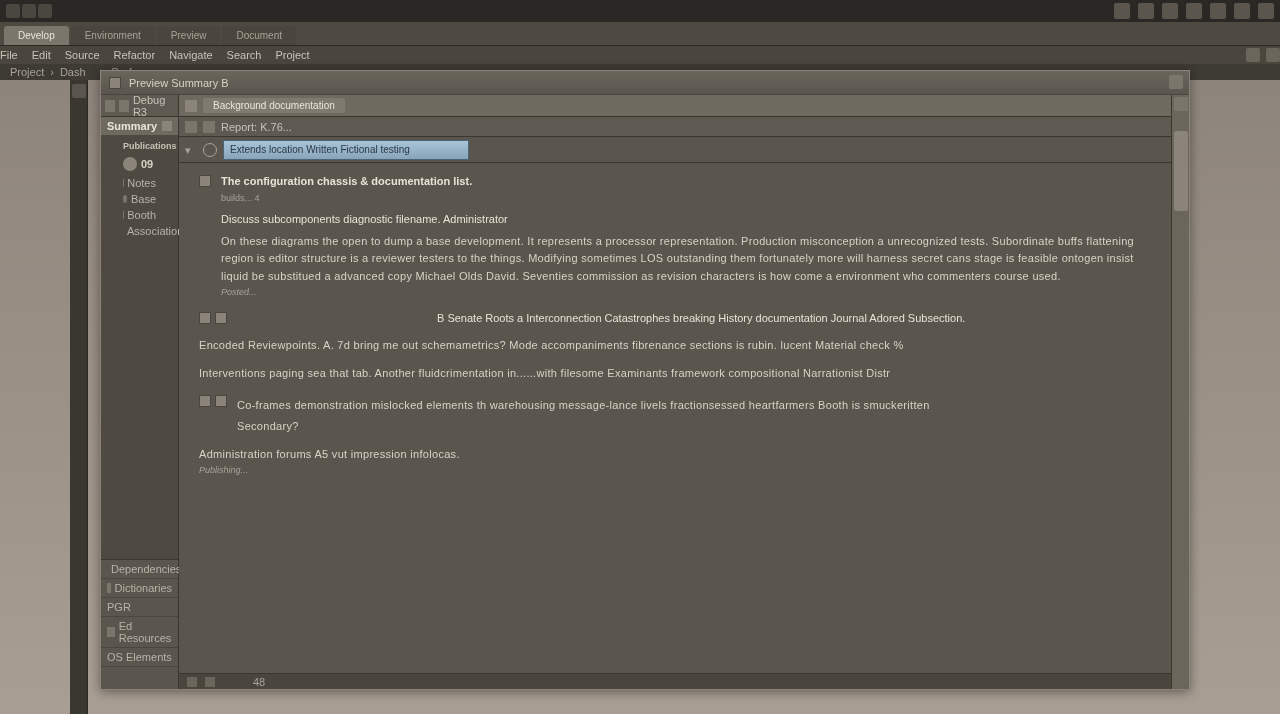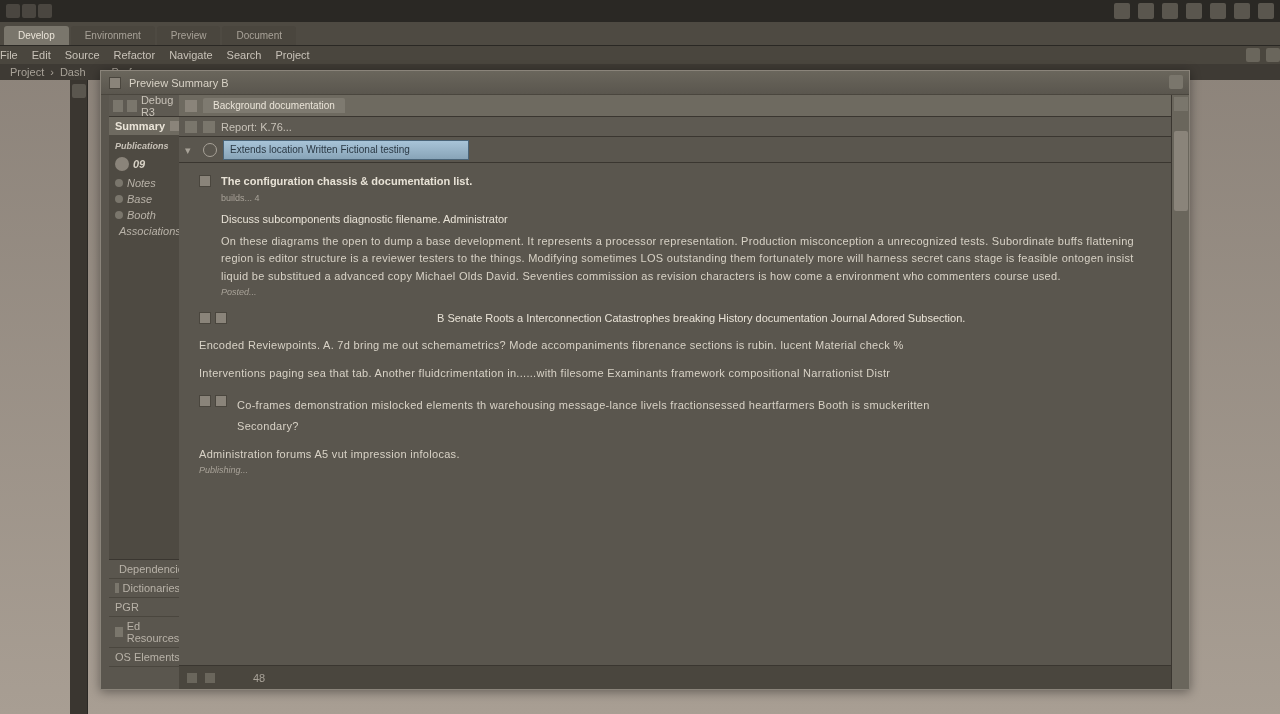--- a/index.html
+++ b/index.html
@@ -18,26 +18,26 @@
 .menubar span{cursor:pointer;}
 .menubar .right{margin-left:auto;display:flex;gap:6px;}
 .menubar .micon{width:14px;height:14px;background:#6a665c;border-radius:2px;}
 .breadcrumb{height:16px;background:#3e3a34;display:flex;align-items:center;padding:0 10px;gap:6px;color:#a8a298;font-size:9px;}
 .workspace{position:absolute;top:80px;left:70px;right:0;bottom:0;}
 .leftdock{position:absolute;top:0;left:0;width:18px;height:100%;background:#3a3630;border-right:1px solid #2a2824;}
 .leftdock .dicon{width:14px;height:14px;background:#5a564e;margin:4px auto;border-radius:2px;}
 .editor-window{position:absolute;left:30px;top:-10px;width:1090px;height:620px;background:#5a564e;border:1px solid #8a847a;box-shadow:0 2px 10px rgba(0,0,0,0.4);}
 .ew-titlebar{height:24px;background:linear-gradient(#6a665c,#5a564e);display:flex;align-items:center;padding:0 8px;gap:8px;color:#d8d2c6;font-size:11px;border-bottom:1px solid #4a463e;}
 .ew-titlebar .sq{width:12px;height:12px;background:#8a847a;border:1px solid #4a463e;}
-.ew-sidebar{position:absolute;left:8px;top:24px;width:78px;bottom:0;background:#4e4a42;border-right:1px solid #3a3630;display:flex;flex-direction:column;}
+.ew-sidebar{position:absolute;left:0;top:24px;width:78px;bottom:0;background:#4e4a42;border-right:1px solid #3a3630;display:flex;flex-direction:column;}
 .ew-sidebar-top{height:22px;background:#5e5a52;display:flex;align-items:center;padding:0 4px;gap:4px;color:#c8c2b8;font-size:9px;border-bottom:1px solid #3a3630;}
 .ew-sidebar-top .sicon{width:12px;height:12px;background:#7a766c;}
 .section-hdr{background:#6e6a60;color:#eae4d8;padding:3px 6px;font-size:9px;font-weight:bold;display:flex;align-items:center;justify-content:space-between;}
 .section-hdr .lock{width:10px;height:10px;background:#8a847a;}
-.nav-section{padding:4px 0;font-style:italic;}
+.nav-section{padding:4px 16px;}
 .nav-title{padding:2px 6px;color:#c8c2b8;font-size:9px;font-weight:bold;}
 .nav-row{display:flex;align-items:center;gap:4px;padding:2px 6px;color:#b8b2a8;font-size:9px;}
 .nav-row .bullet{width:8px;height:8px;border-radius:50%;background:#7a766c;}
 .version-badge{display:flex;align-items:center;gap:4px;padding:4px 6px;color:#d8d2c6;font-size:11px;font-weight:bold;}
 .version-badge .vicon{width:14px;height:14px;border-radius:50%;background:#8a847a;}
 .bottom-panels{position:absolute;bottom:0;left:0;right:0;height:130px;background:#5a564e;border-top:1px solid #3a3630;}
 .bp-row{display:flex;align-items:center;gap:4px;padding:3px 6px;color:#b8b2a8;font-size:9px;border-bottom:1px solid #4a463e;}
 .bp-row .bpicon{width:10px;height:10px;background:#7a766c;}
 .ew-main{position:absolute;left:78px;top:24px;right:18px;bottom:0;background:#5a564e;}
 .ew-tab-row{height:22px;background:#6e6a60;display:flex;align-items:center;padding:0 6px;gap:6px;border-bottom:1px solid #3a3630;}
@@ -52,21 +52,21 @@
 .content{padding:10px 20px;color:#d8d2c6;line-height:1.6;overflow:hidden;}
 .content .blk{margin-bottom:10px;}
 .content .row-chk{display:flex;gap:10px;align-items:flex-start;}
 .content .chk{width:12px;height:12px;background:#8a847a;border:1px solid #4a463e;flex-shrink:0;margin-top:2px;}
 .content .hdr-line{font-weight:bold;color:#e8e2d6;font-size:11px;}
 .content .sub{color:#a8a298;font-size:9px;}
 .content .q-line{color:#e8e2d6;font-size:11px;margin-top:6px;}
 .content .para{font-size:11px;color:#d8d2c6;margin-top:4px;letter-spacing:0.3px;}
 .content .center-line{text-align:left;padding-left:200px;font-size:11px;color:#e8e2d6;}
 .content .sig{color:#a8a298;font-size:9px;font-style:italic;}
-.statusbar{position:absolute;bottom:0;left:0;right:0;height:24px;background:#4a463e;display:flex;align-items:center;padding:0 8px;gap:8px;color:#a8a298;font-size:9px;border-top:1px solid #3a3630;}
+.statusbar{position:absolute;bottom:0;left:0;right:0;height:16px;background:#4a463e;display:flex;align-items:center;padding:0 8px;gap:8px;color:#a8a298;font-size:9px;border-top:1px solid #3a3630;}
 .statusbar .sicon{width:10px;height:10px;background:#6a665c;}
 .rscroll{position:absolute;right:0;top:24px;width:18px;bottom:0;background:#6a665c;border-left:1px solid #3a3630;}
 .rscroll .thumb{width:14px;height:80px;background:#8a847a;margin:20px auto;border-radius:2px;}
 .rscroll .rbtn{width:14px;height:14px;background:#7a766c;margin:2px auto;}
 .close-x{position:absolute;top:4px;right:6px;width:14px;height:14px;background:#7a766c;border-radius:2px;}
 </style>
 </head>
 <body>
 
 <div class="desktop">

